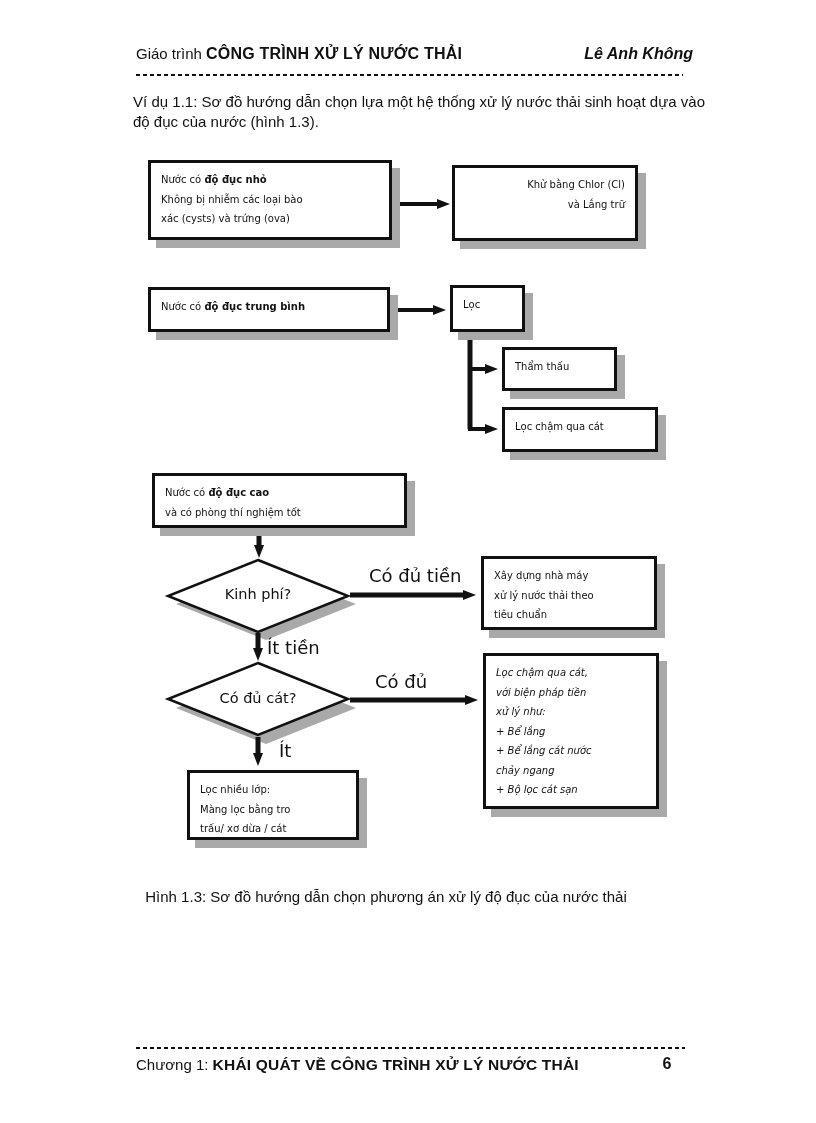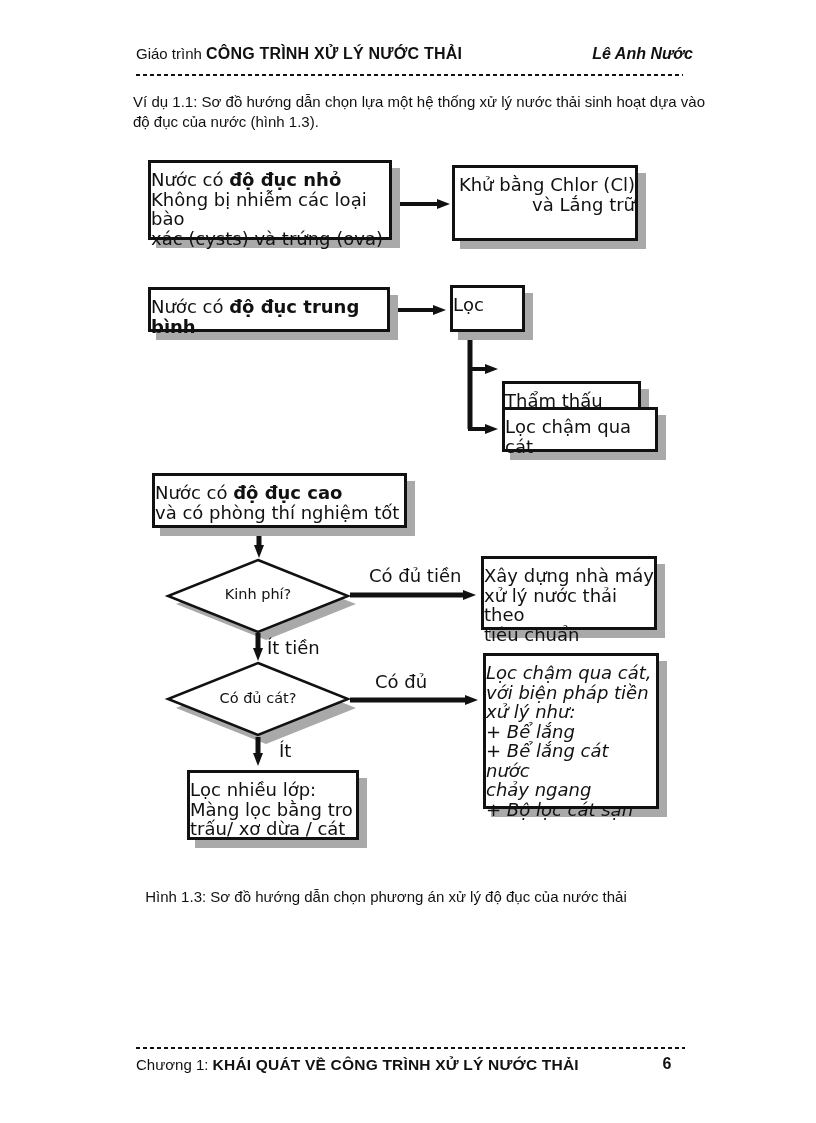--- a/index.html
+++ b/index.html
@@ -52,31 +52,31 @@
   }
 
   
   .connectors { position: absolute; left: 0; top: 0; pointer-events: none; }
 
   .fc-box {
     position: absolute;
     background: #ffffff;
     border: 3px solid #111111;
     box-shadow: 8px 8px 0 0 #a9a9a9;
-    padding: 7px 0;
+    padding: 7px 10px;
     font-family: "DejaVu Sans", "Liberation Sans", sans-serif;
-    font-size: 18px; line-height: 19.5px;
+    font-size: 10px; line-height: 19.5px;
   }
   .fc-box .lines { white-space: pre-line; }
 
   .b-low      { left: 148px; top: 160px; width: 244px; height: 80px; }
   .b-chlor    { left: 452px; top: 165px; width: 186px; height: 76px; text-align: right; }
   .b-med      { left: 148px; top: 287px; width: 242px; height: 45px; }
   .b-loc      { left: 450px; top: 285px; width: 75px;  height: 47px; }
-  .b-osmo     { left: 502px; top: 347px; width: 139px; height: 44px; margin-top: 34px; }
+  .b-osmo     { left: 502px; top: 347px; width: 115px; height: 44px; }
   .b-slowsand { left: 502px; top: 407px; width: 156px; height: 45px; }
   .b-high     { left: 152px; top: 473px; width: 255px; height: 55px; }
   .b-build    { left: 481px; top: 556px; width: 176px; height: 74px; }
   .b-pretreat { left: 483px; top: 653px; width: 176px; height: 156px; font-style: italic; }
   .b-multi    { left: 187px; top: 770px; width: 172px; height: 70px; }
 
   .dlabel {
     position: absolute; width: 180px; text-align: center;
     font-family: "DejaVu Sans", "Liberation Sans", sans-serif;
     font-size: 14.5px;
@@ -94,21 +94,21 @@
   .e-sand-yes  { left: 375px; top: 671px; }
   .e-sand-no   { left: 279px; top: 740px; }
 </style>
 </head>
 <body>
 
 <div class="page">
 
   <div class="header">
     <div><span>Giáo trình </span><span class="book-title-main">CÔNG TRÌNH XỬ LÝ NƯỚC THẢI</span></div>
-    <div class="author">Lê Anh Nước</div>
+    <div class="author">Lê Anh Không</div>
   </div>
   <div class="dashes top"></div>
 
   <p class="intro">Ví dụ 1.1: Sơ đồ hướng dẫn chọn lựa một hệ thống xử lý nước thải sinh hoạt dựa vào độ đục của nước (hình 1.3).</p>
 
   <svg class="connectors" width="816" height="1123" viewBox="0 0 816 1123">
     <defs>
       <marker id="ah" markerWidth="14" markerHeight="12" refX="1" refY="5" orient="auto" markerUnits="userSpaceOnUse">
         <path d="M0,0 L13,5 L0,10 z" fill="#111111"></path>
       </marker>

